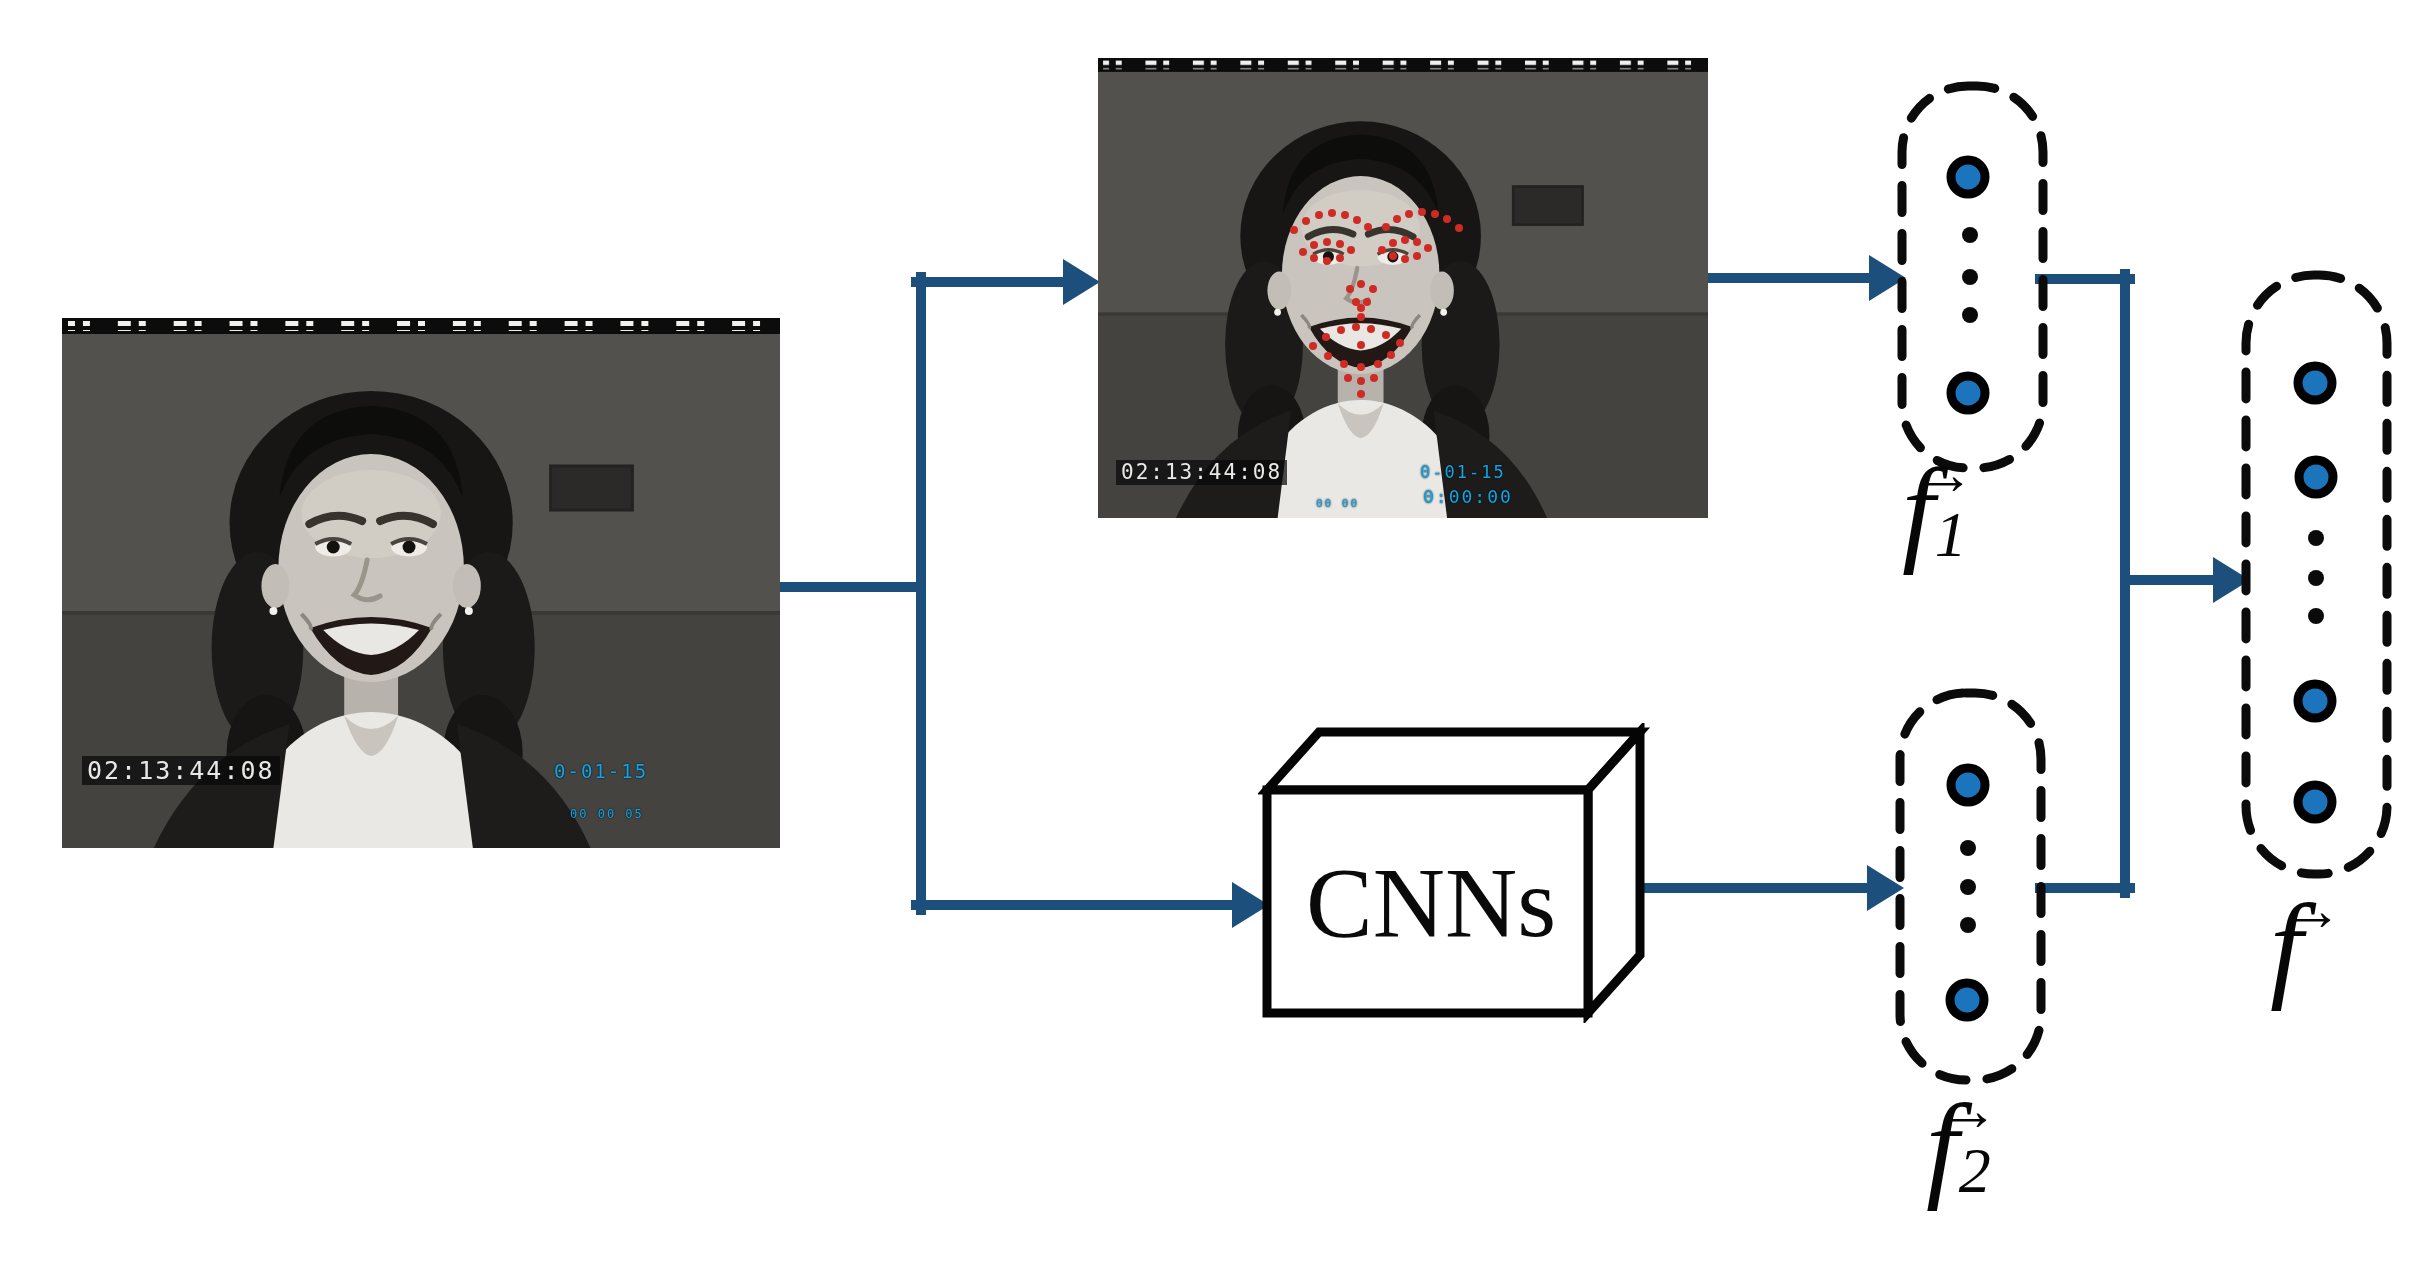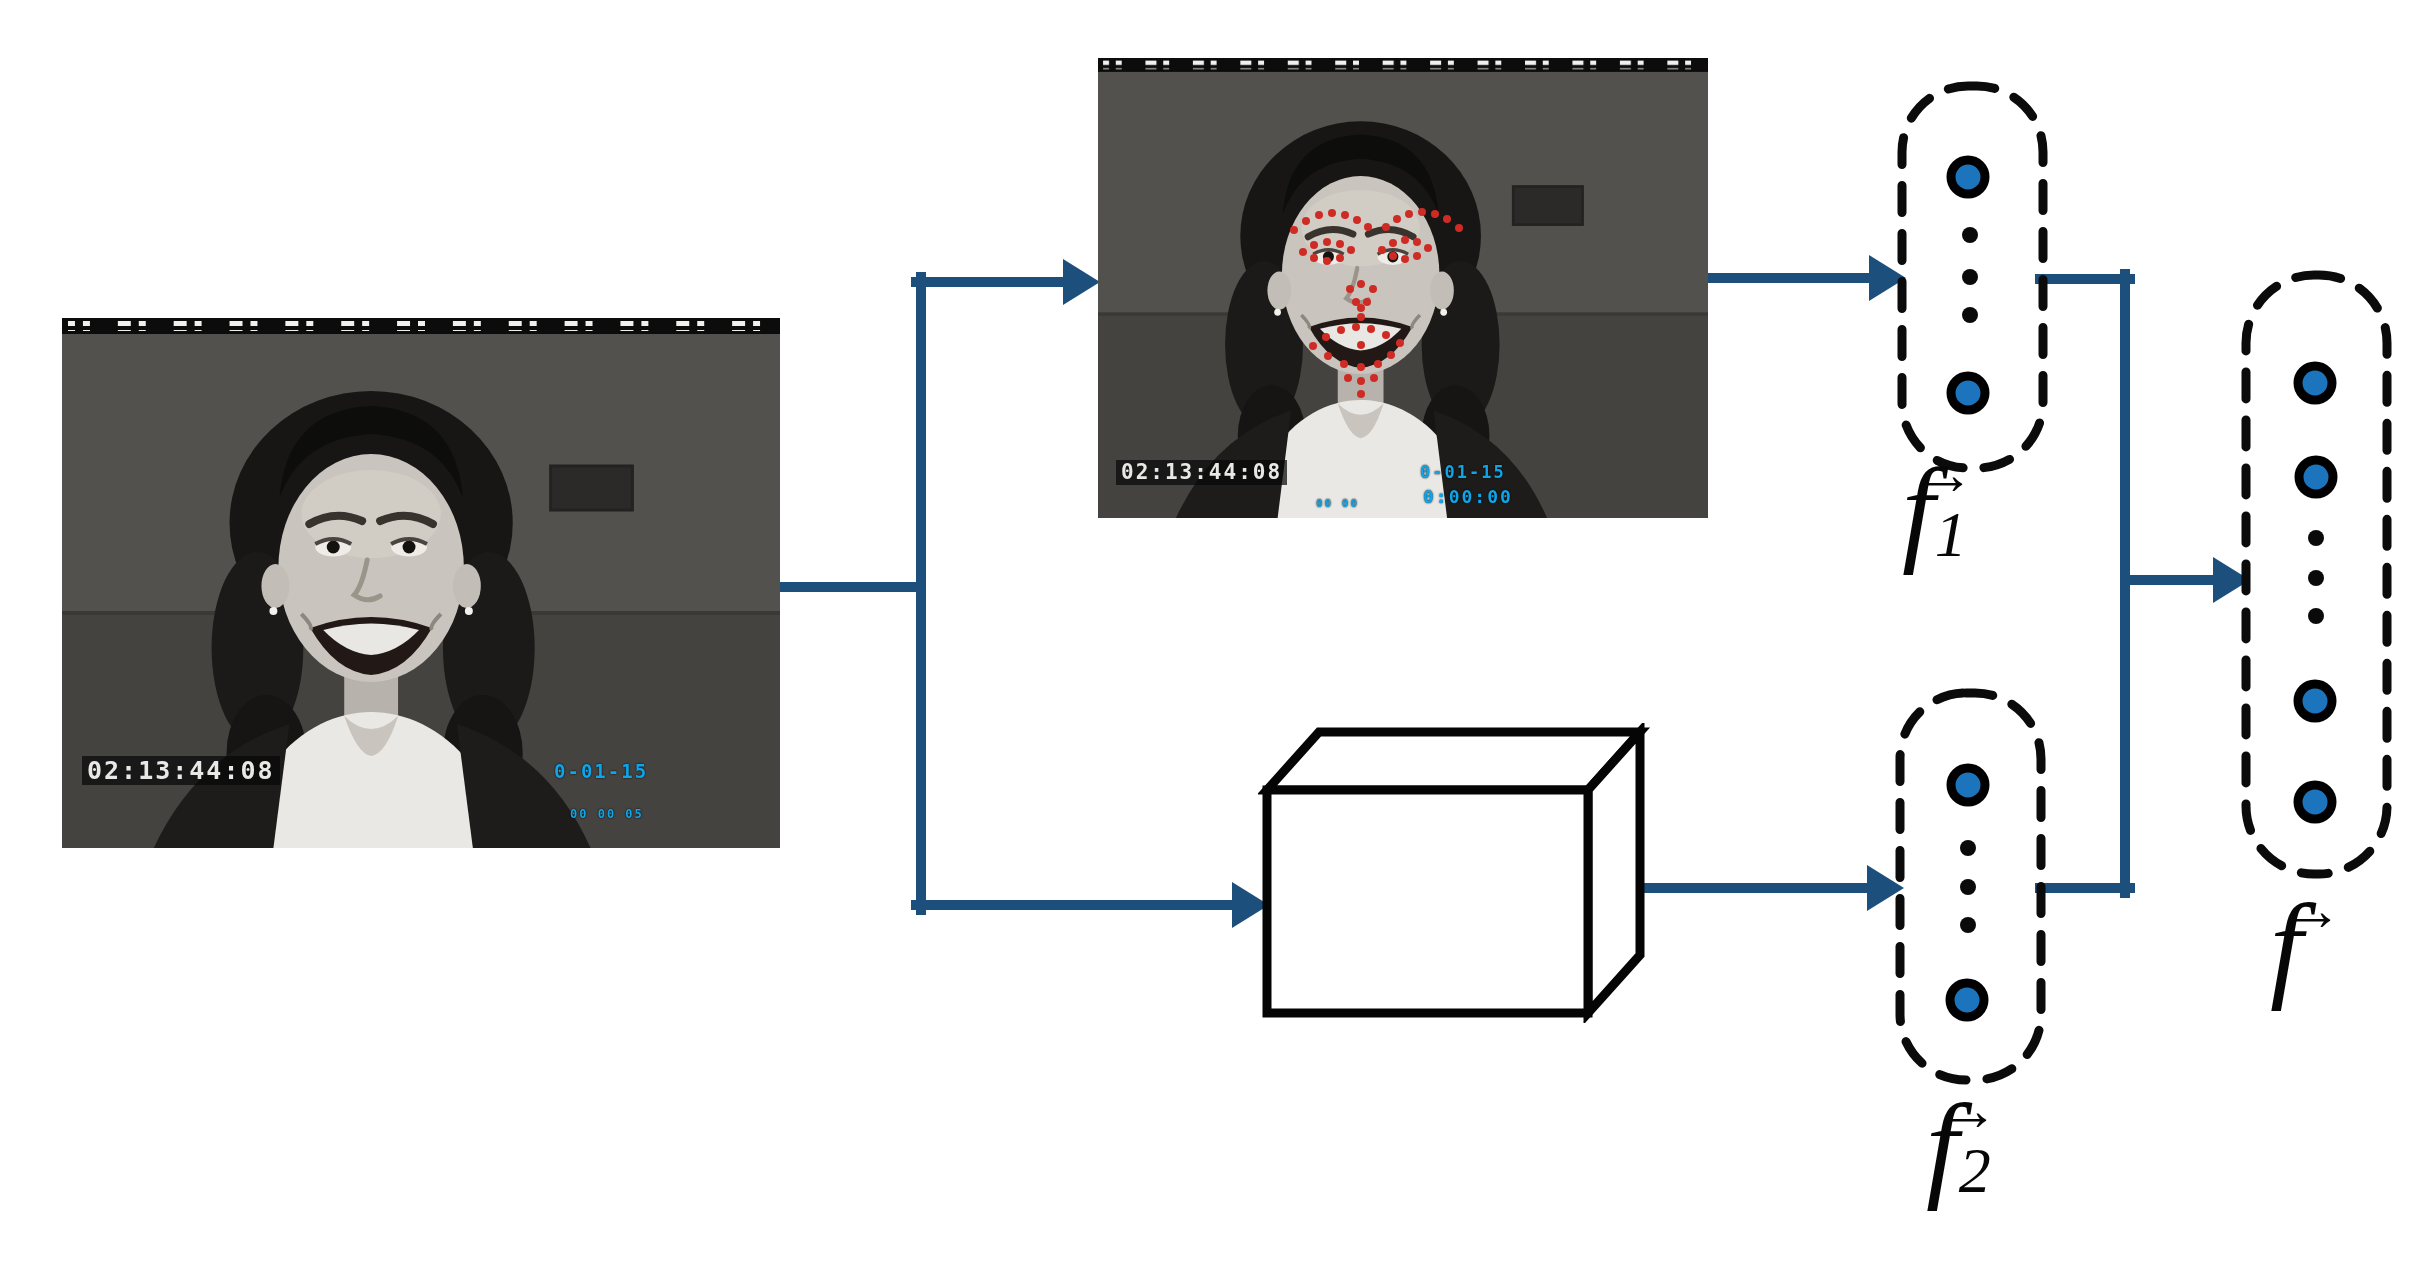--- a/index.html
+++ b/index.html
@@ -4,21 +4,21 @@
 <style>
   html,body{margin:0;padding:0;background:#ffffff;}
   #stage{position:relative;width:2436px;height:1268px;background:#ffffff;overflow:hidden;
          font-family:"Liberation Sans",sans-serif;}
   .abs{position:absolute;}
   svg{display:block;}
 
   
   .photo{position:absolute;background:#3f3e3c;overflow:hidden;}
   .photo svg{position:absolute;left:0;top:0;width:100%;height:100%;}
-  .osd{position:absolute;font-family:"DejaVu Sans Mono",monospace;font-weight:bold;
+  .osd{position:absolute;font-family:"DejaVu Sans Mono",monospace;font-weight:normal;
        color:#e8e8e6;letter-spacing:2px;line-height:1;white-space:nowrap;}
   .osd.chip{background:rgba(8,8,8,.72);padding:2px 5px;}
   .osd.dim{color:#0ea5e9;text-shadow:0 0 2px #000;}
 
   
   .capsule{position:absolute;}
 
   
   .cnns-label{position:absolute;font-family:"Liberation Serif",serif;color:#0a0a0a;
               font-size:100px;line-height:1;}
@@ -184,20 +184,21 @@
     <div class="osd dim" style="left:322px;top:406px;font-size:17px;">0-01-15</div>
     <div class="osd dim" style="left:325px;top:430px;font-size:18px;">0:00:00</div>
     <div class="osd dim" style="left:218px;top:440px;font-size:11px;">00 00</div>
   </div>
 
   <svg class="abs" style="left:1258px;top:723px;" width="395" height="300" viewBox="1258 723 395 300">
     <polygon points="1267,790 1319,732 1640,732 1588,790" fill="#ffffff" stroke="#050505" stroke-width="9" stroke-linejoin="miter"></polygon>
     <polygon points="1588,790 1640,732 1640,955 1588,1013" fill="#ffffff" stroke="#050505" stroke-width="9" stroke-linejoin="miter"></polygon>
     <rect x="1267" y="790" width="321" height="223" fill="#ffffff" stroke="#050505" stroke-width="9"></rect>
   </svg>
+  <div class="cnns-label" style="left:1306px;top:853px;">CNNs</div>
 
   <svg class="capsule" style="left:1896px;top:80px;" width="153" height="394" viewBox="0 0 153 394">
     <rect class="cap-outline" x="6" y="6" width="141" height="382" rx="66" stroke-dasharray="27 21"></rect>
     <circle class="big-dot" cx="72" cy="97" r="17"></circle>
     <circle class="mini-dot" cx="74" cy="155" r="8"></circle>
     <circle class="mini-dot" cx="74" cy="197" r="8"></circle>
     <circle class="mini-dot" cx="74" cy="235" r="8"></circle>
     <circle class="big-dot" cx="72" cy="313" r="17"></circle>
   </svg>
   <div class="vec-label" style="left:1902px;top:452px;">

